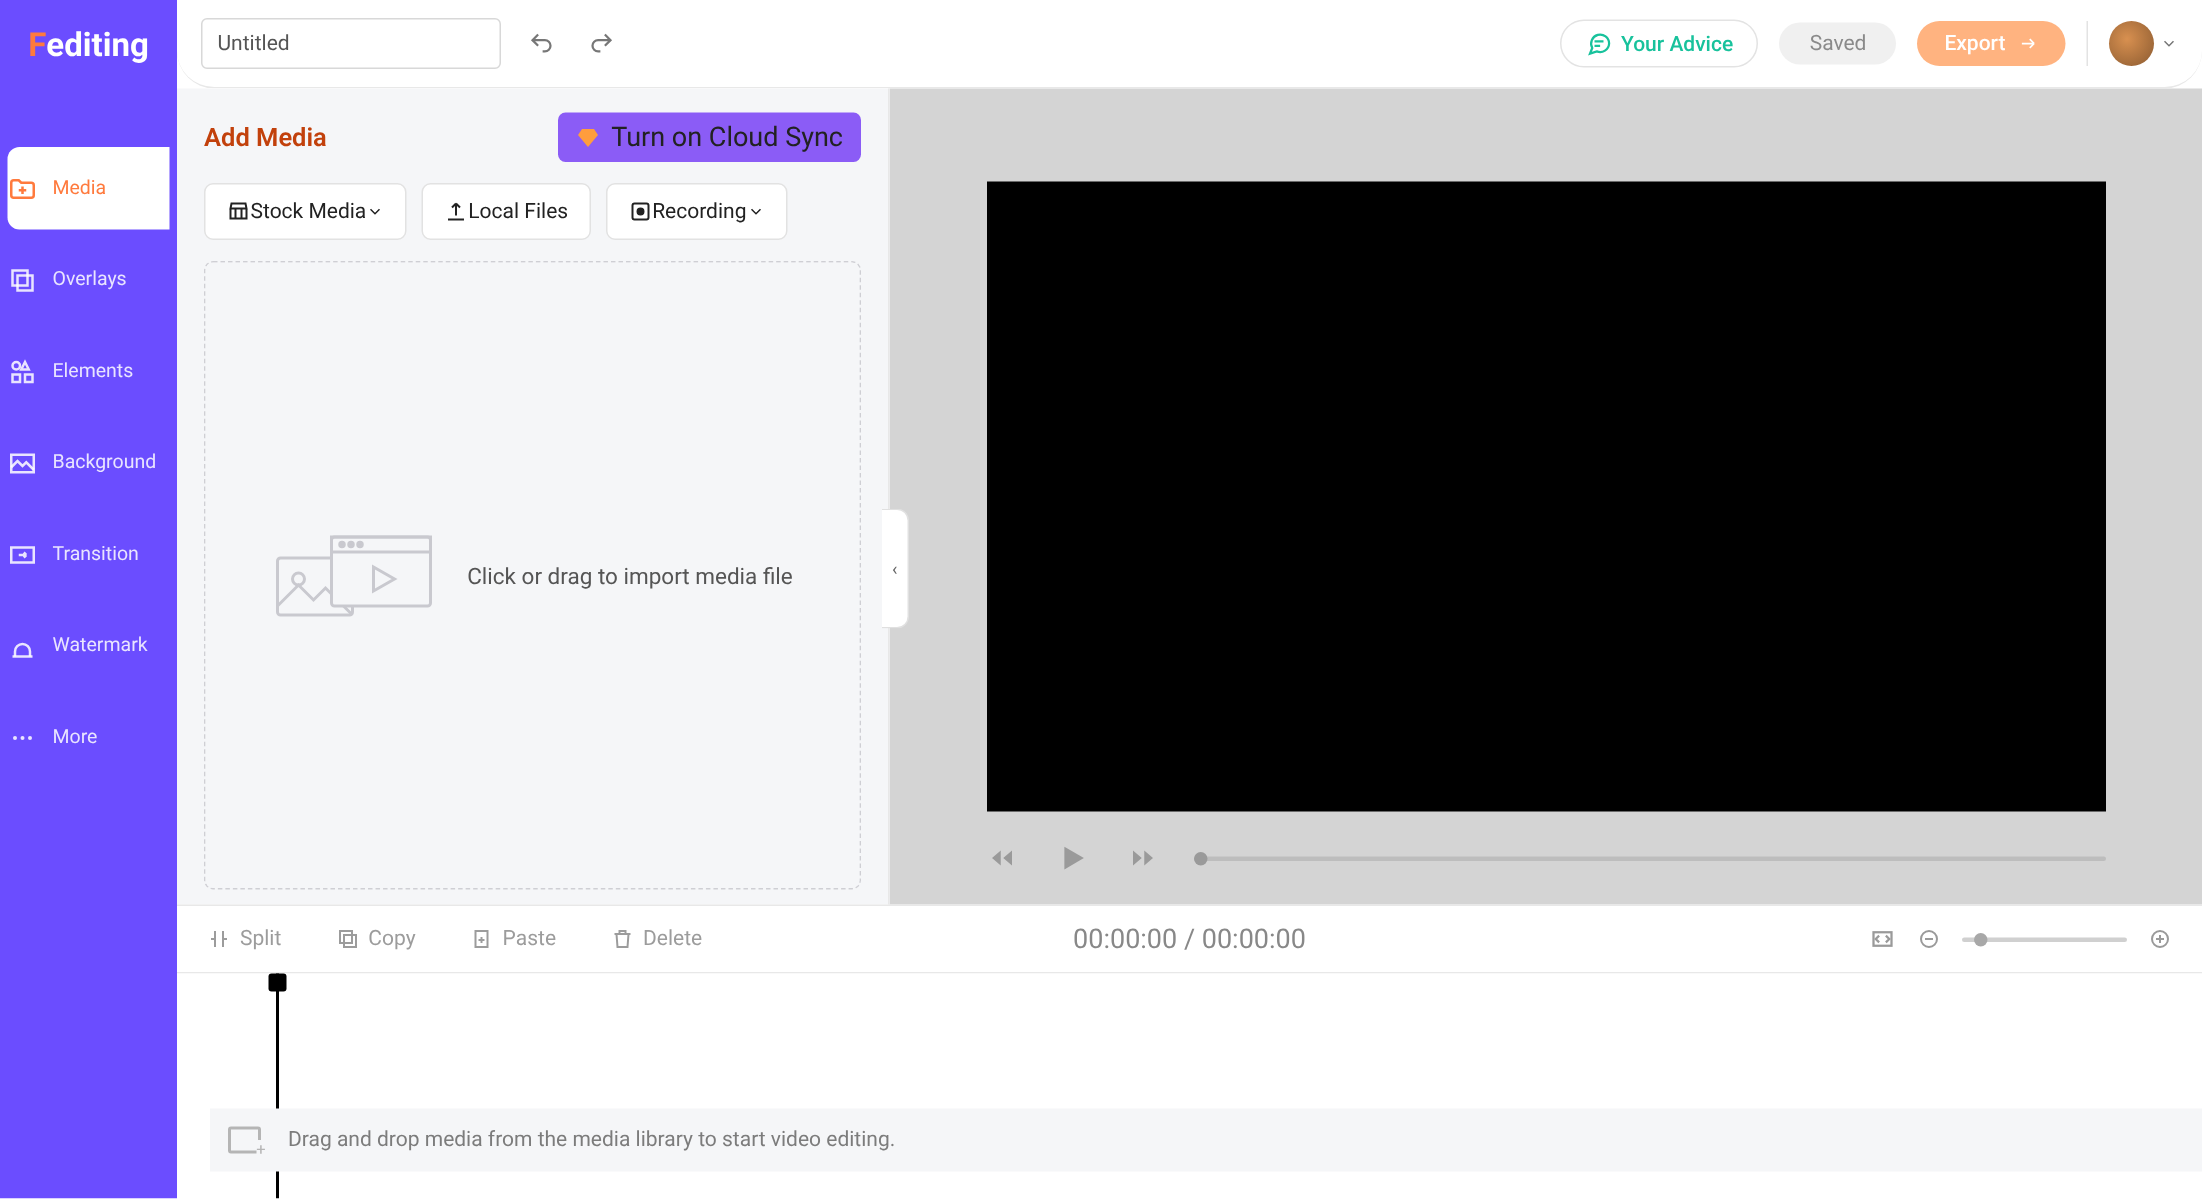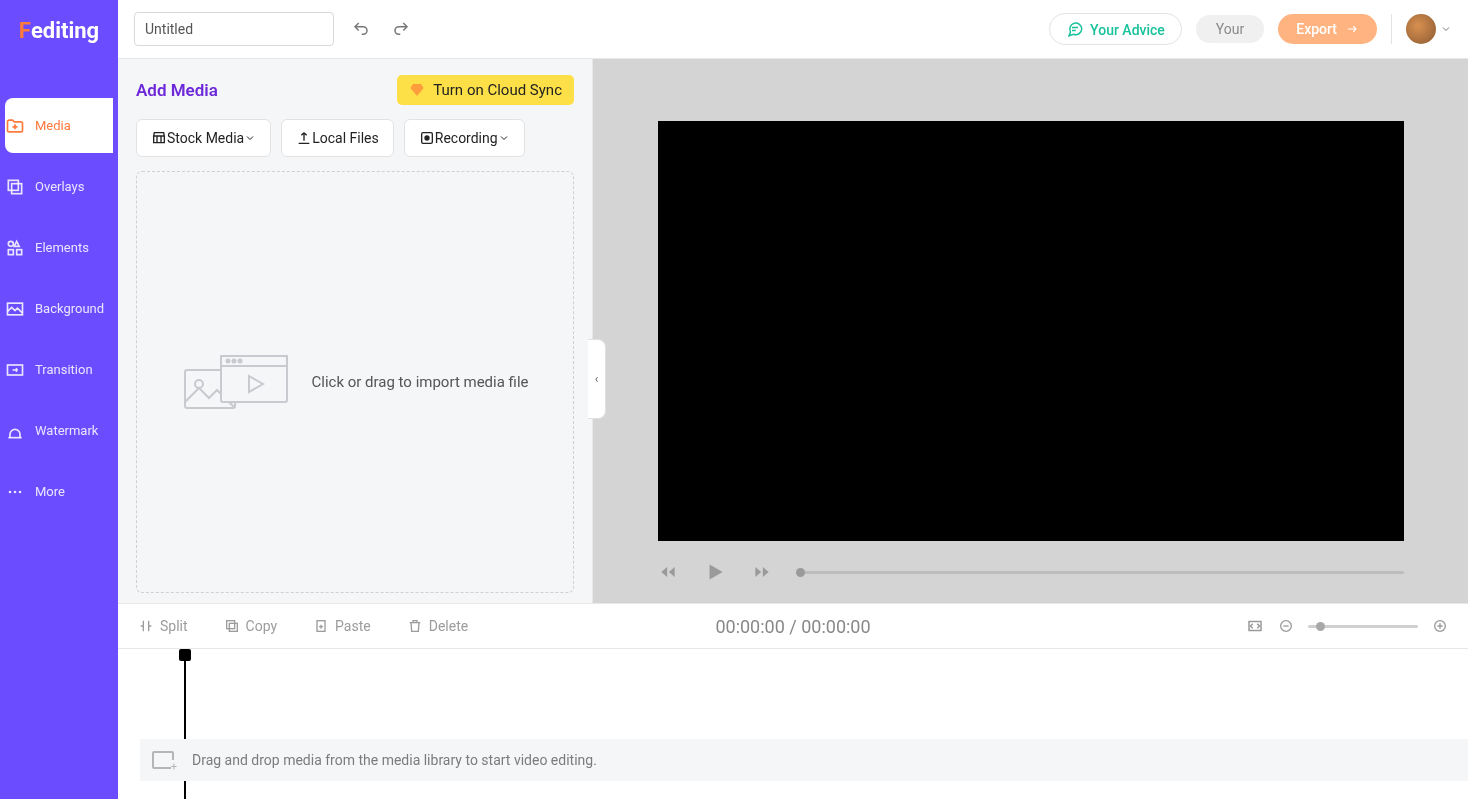--- a/index.html
+++ b/index.html
@@ -11,39 +11,39 @@
 .logo { color: #fff; font-size: 22px; font-weight: 700; margin-bottom: 55px; display:flex; align-items:center;}
 .logo .f { color: #ff7a3d; }
 .sidebar-item { width: 108px; height: 55px; margin-bottom: 6px; display: flex; flex-direction: row; align-items: center; gap: 10px; color: rgba(255,255,255,.85); font-size: 13px; border-radius: 8px 0 0 8px; cursor: pointer; }
 .sidebar-item.active { background: #fff; color: #ff7a3d; }
 .sidebar-item .sicon { width: 20px; height: 20px; display:flex; align-items:center; justify-content:center; }
 
 
 .main { flex: 1; display: flex; flex-direction: column; }
 
 
-.topbar { height: 59px; border-bottom: 1px solid #e8e8e8; display: flex; align-items: center; padding: 0 16px; gap: 14px; }
+.topbar { height: 59px; border-bottom: 1px solid #e8e8e8; display: flex; align-items: center; padding: 0 16px; gap: 14px; border-radius: 25px; }
 .title-input { width: 200px; height: 34px; border: 1px solid #d8d8d8; border-radius: 4px; padding: 0 10px; font-size: 14px; color: #555; }
 .icon-btn { width: 26px; height: 26px; display:flex; align-items:center; justify-content:center; color:#777; cursor:pointer; }
 .spacer { flex: 1; }
 .advice { display:flex; align-items:flex-end; gap:6px; color:#18c29c; font-size:14px; font-weight:500; border:1px solid #e3e3e3; border-radius:20px; padding:6px 16px; cursor:pointer;}
 .saved { color:#8a8a8a; font-size:14px; padding: 6px 20px; background:#f0f0f0; border-radius:20px;}
 .export { background:#ffb380; color:#fff; font-size:14px; font-weight:500; padding:7px 18px; border-radius:20px; display:flex; align-items:center; gap:8px; cursor:pointer;}
 .divider-v { width:1px; height:30px; background:#e3e3e3; }
 .avatar { width:30px; height:30px; border-radius:50%; background: radial-gradient(circle at 40% 40%, #d89050, #8a5a30); display:flex; align-items:center; justify-content:center; cursor:pointer; }
 .avatar-wrap { display:flex; align-items:center; gap:4px; color:#777; cursor:pointer;}
 
 
 .content-row { flex:1; display:flex; }
 
 
 .media-panel { width: 475px; background:#f5f6f8; padding: 16px 18px 10px 18px; display:flex; flex-direction:column; position:relative; border-right:1px solid #e8e8e8;}
 .mp-head { display:flex; justify-content:space-between; align-items:center; margin-bottom:14px;}
-.mp-title { font-size:17px; font-weight:600; color:#6d28d9;}
-.cloud-sync { background:#fde047; border-radius:5px; padding:6px 12px; font-size:15px; color:#222; display:flex; align-items:center; gap:8px; cursor:pointer;}
+.mp-title { font-size:17px; font-weight:600; color:#c2410c;}
+.cloud-sync { background:#8b5cf6; border-radius:5px; padding:6px 12px; font-size:18px; color:#222; display:flex; align-items:center; gap:8px; cursor:pointer;}
 .mp-btn-row { display:flex; gap:10px; margin-bottom:14px;}
 .mp-btn { background:#fff; border:1px solid #e2e2e2; border-radius:6px; height:38px; padding:0 14px; display:flex; align-items:center; font-size:14px; color:#222; cursor:pointer;}
 .dropzone { flex:1; border:1.5px dashed #cfcfd4; border-radius:6px; display:flex; flex-direction:row; align-items:center; justify-content:center; color:#666; gap:20px; cursor:pointer;}
 .dropzone-icon { color:#c9c9cf; }
 .dz-text { font-size:15px; color:#555; }
 .collapse-tab { position:absolute; right:-14px; top:280px; width:18px; height:80px; background:#fff; border:1px solid #e0e0e0; border-left:none; border-radius:0 8px 8px 0; display:flex; align-items:center; justify-content:center; color:#666; cursor:pointer; font-size:12px;}
 
 
 .preview { flex:1; background:#d4d4d4; display:flex; flex-direction:column; align-items:center; padding-top:62px;}
 .video-canvas { width:746px; height:420px; background:#000;}
@@ -176,21 +176,21 @@
       <div class="spacer"></div>
       <div class="advice">
         <span>
           <svg width="18" height="18" viewBox="0 0 24 24" fill="none" stroke="#18c29c" stroke-width="2">
               <path d="M21 12a8 8 0 0 1-11 7L4 21l2-5a8 8 0 1 1 15-4z"></path>
               <path d="M8 10h8M8 14h5"></path>
             </svg>
         </span>
         <span>Your Advice</span>
       </div>
-      <div class="saved">Your</div>
+      <div class="saved">Saved</div>
       <div class="export">
         <span>Export</span>
         <span>
           <svg width="14" height="14" viewBox="0 0 24 24" fill="none" stroke="#fff" stroke-width="2">
               <path d="M5 12h14m0 0l-5-5m5 5l-5 5"></path>
             </svg>
         </span>
       </div>
       <div class="divider-v"></div>
       <div class="avatar-wrap">

